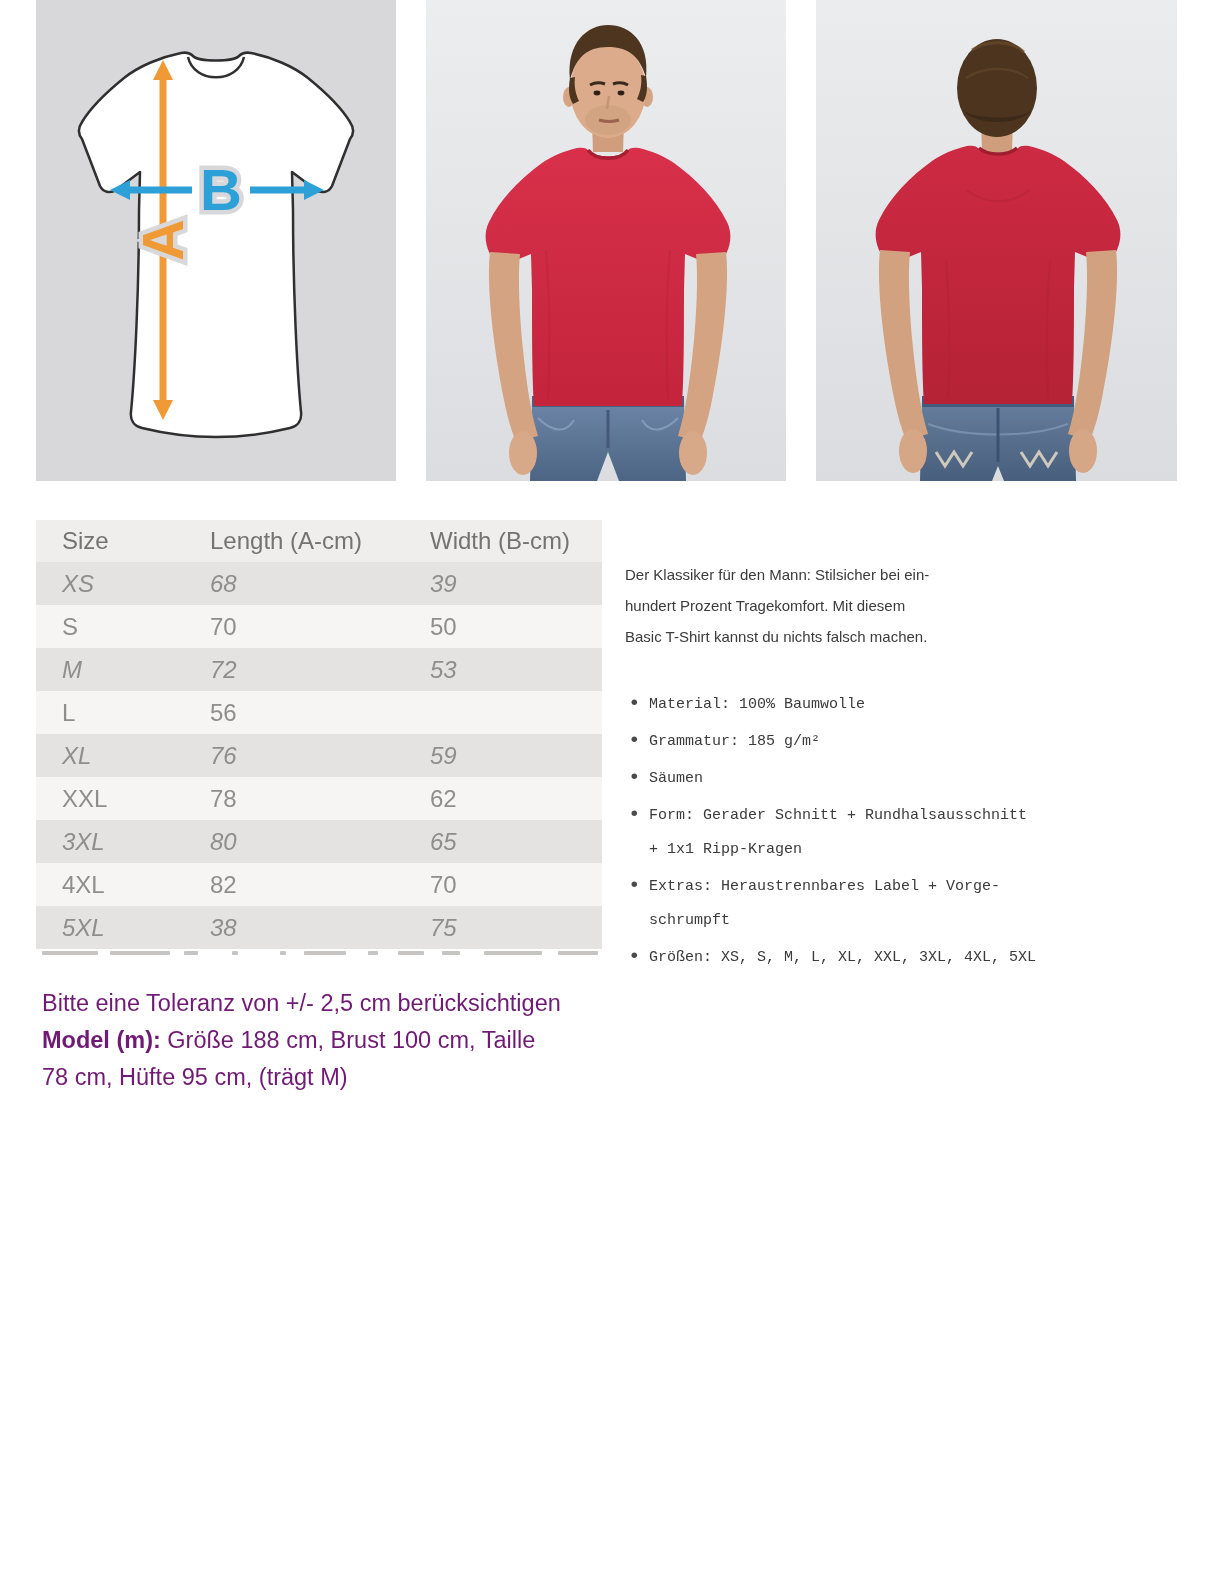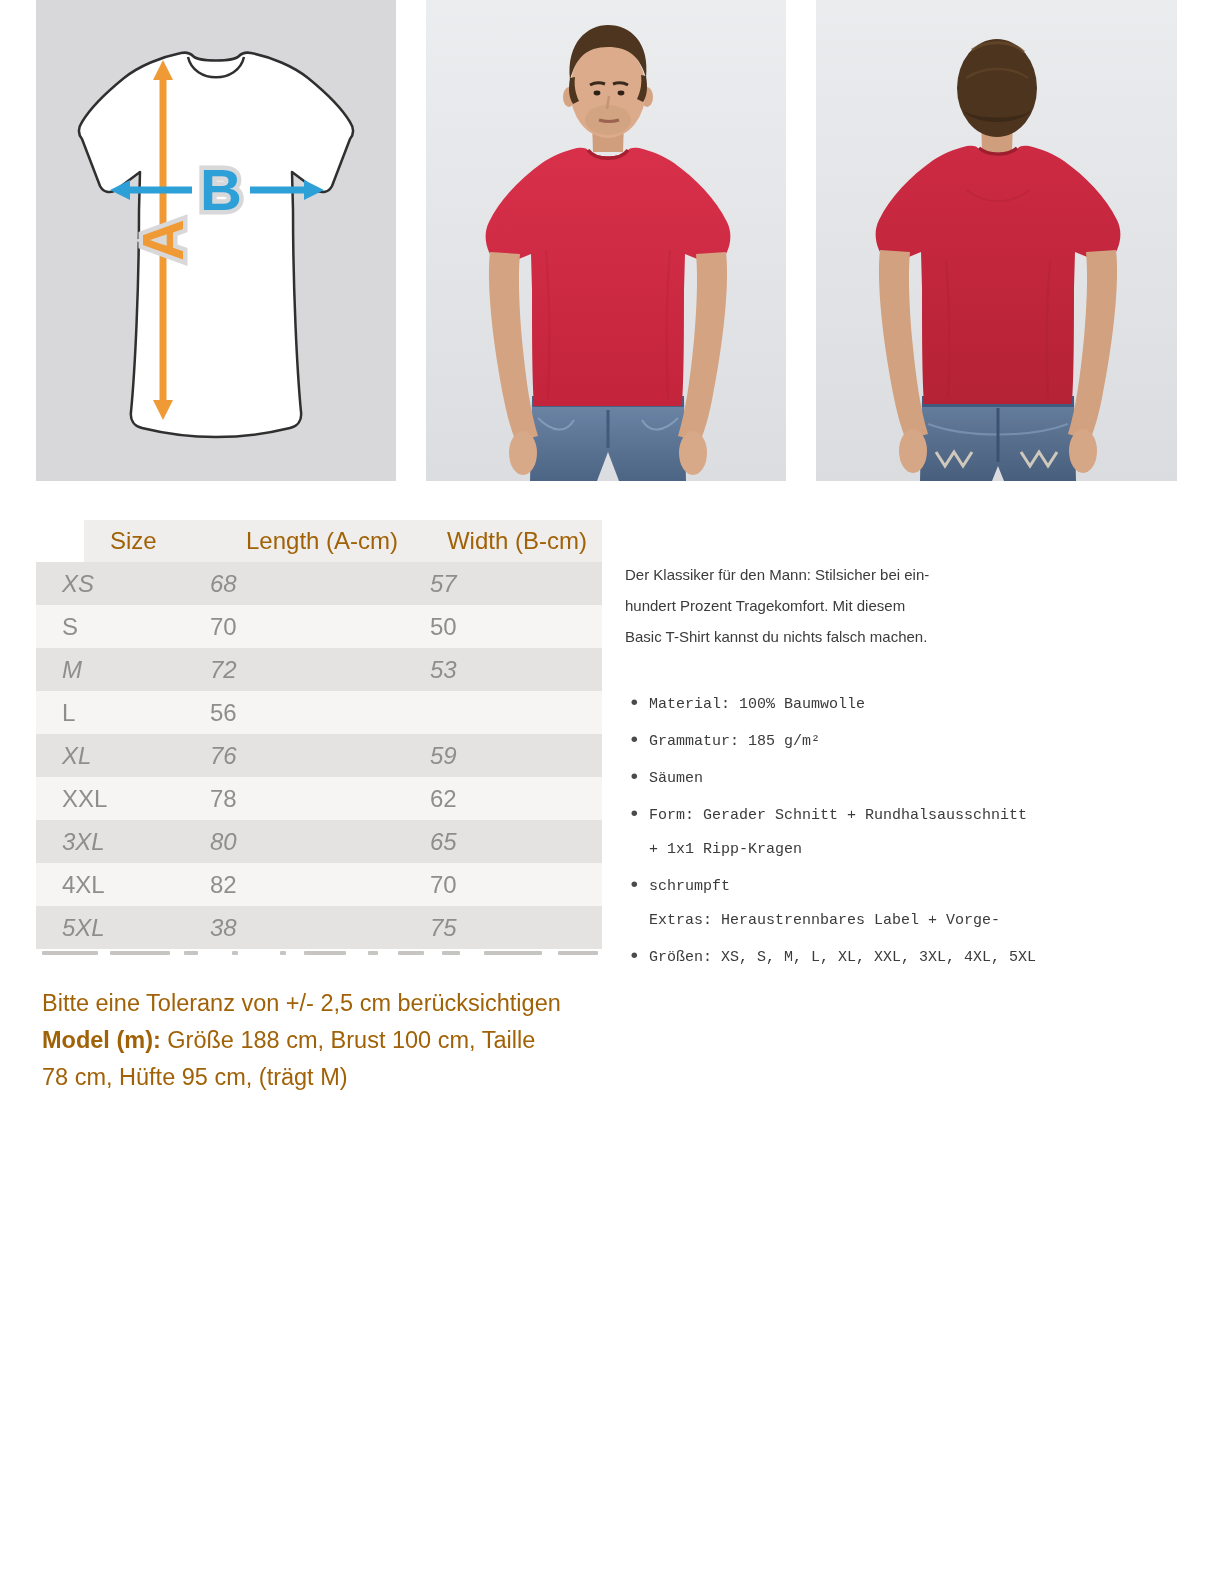--- a/index.html
+++ b/index.html
@@ -10,33 +10,33 @@
   }
   .img-box{position:absolute;top:0;height:481px;overflow:hidden;}
   #diagram-box{left:36px;width:360px;}
   #front-box{left:426px;width:360px;}
   #back-box{left:816px;width:361px;}
   .img-box svg{display:block;}
 
   
   .size-table{position:absolute;left:36px;top:520px;width:566px;font-size:24px;color:#8e8e8e;}
   .t-row{display:flex;height:43px;line-height:43px;}
-  .t-row.head{height:42px;line-height:42px;background:#f0eeec;color:#a16207;margin-left:48px;}
+  .t-row.head{height:42px;line-height:42px;background:#f0eeec;color:#737373;}
   .t-row .c1{width:148px;padding-left:26px;box-sizing:border-box;}
   .t-row .c2{width:220px;padding-left:26px;box-sizing:border-box;}
   .t-row .c3{width:198px;padding-left:26px;box-sizing:border-box;}
   .t-row.r-odd{background:#e4e3e1;font-style:italic;}
   .t-row.r-even{background:#f6f5f3;}
 
   
   .artifact{position:absolute;left:36px;top:951px;width:566px;height:5px;}
   .artifact span{position:absolute;top:0;height:4px;background:#c7c5c2;border-radius:1px;}
 
   
-  .footnote{position:absolute;left:42px;top:985px;width:580px;font-size:23.5px;line-height:37px;color:#a16207;}
+  .footnote{position:absolute;left:42px;top:985px;width:580px;font-size:23.5px;line-height:37px;color:#701a75;}
   .footnote .line{display:block;white-space:nowrap;}
   .footnote b{font-weight:700;}
 
   
   .descr{position:absolute;left:625px;top:519px;width:560px;color:#3b3b3b;font-size:15px;margin-top:40px;}
   .descr .pline{display:block;white-space:nowrap;line-height:31px;}
   .spec-list{list-style:none;margin:36px 0 0 0;padding:0;font-family:Liberation Mono, monospace;}
   .spec-list li{position:relative;padding-left:24px;margin:0 0 3px 0;line-height:34px;}
   .spec-list li::before{content:"\2022";position:absolute;left:3px;top:-1px;color:#4a4a4a;font-size:21px;}
   .spec-list .bline{display:block;white-space:nowrap;}
@@ -190,21 +190,21 @@
 
 <div class="size-table">
   <div class="t-row head">
     <div class="c1">Size</div>
     <div class="c2">Length (A-cm)</div>
     <div class="c3">Width (B-cm)</div>
   </div>
   <div class="t-row r-odd">
     <div class="c1">XS</div>
     <div class="c2">68</div>
-    <div class="c3">57</div>
+    <div class="c3">39</div>
   </div>
   <div class="t-row r-even">
     <div class="c1">S</div>
     <div class="c2">70</div>
     <div class="c3">50</div>
   </div>
   <div class="t-row r-odd">
     <div class="c1">M</div>
     <div class="c2">72</div>
     <div class="c3">53</div>
@@ -274,20 +274,20 @@
       <span class="bline">Grammatur: 185 g/m²</span>
     </li>
     <li>
       <span class="bline">Säumen</span>
     </li>
     <li>
       <span class="bline">Form: Gerader Schnitt + Rundhalsausschnitt</span>
       <span class="bline">+ 1x1 Ripp-Kragen</span>
     </li>
     <li>
+      <span class="bline">Extras: Heraustrennbares Label + Vorge-</span>
       <span class="bline">schrumpft</span>
-      <span class="bline">Extras: Heraustrennbares Label + Vorge-</span>
     </li>
     <li>
       <span class="bline">Größen: XS, S, M, L, XL, XXL, 3XL, 4XL, 5XL</span>
     </li>
   </ul>
 </div>
 
 </body></html>

